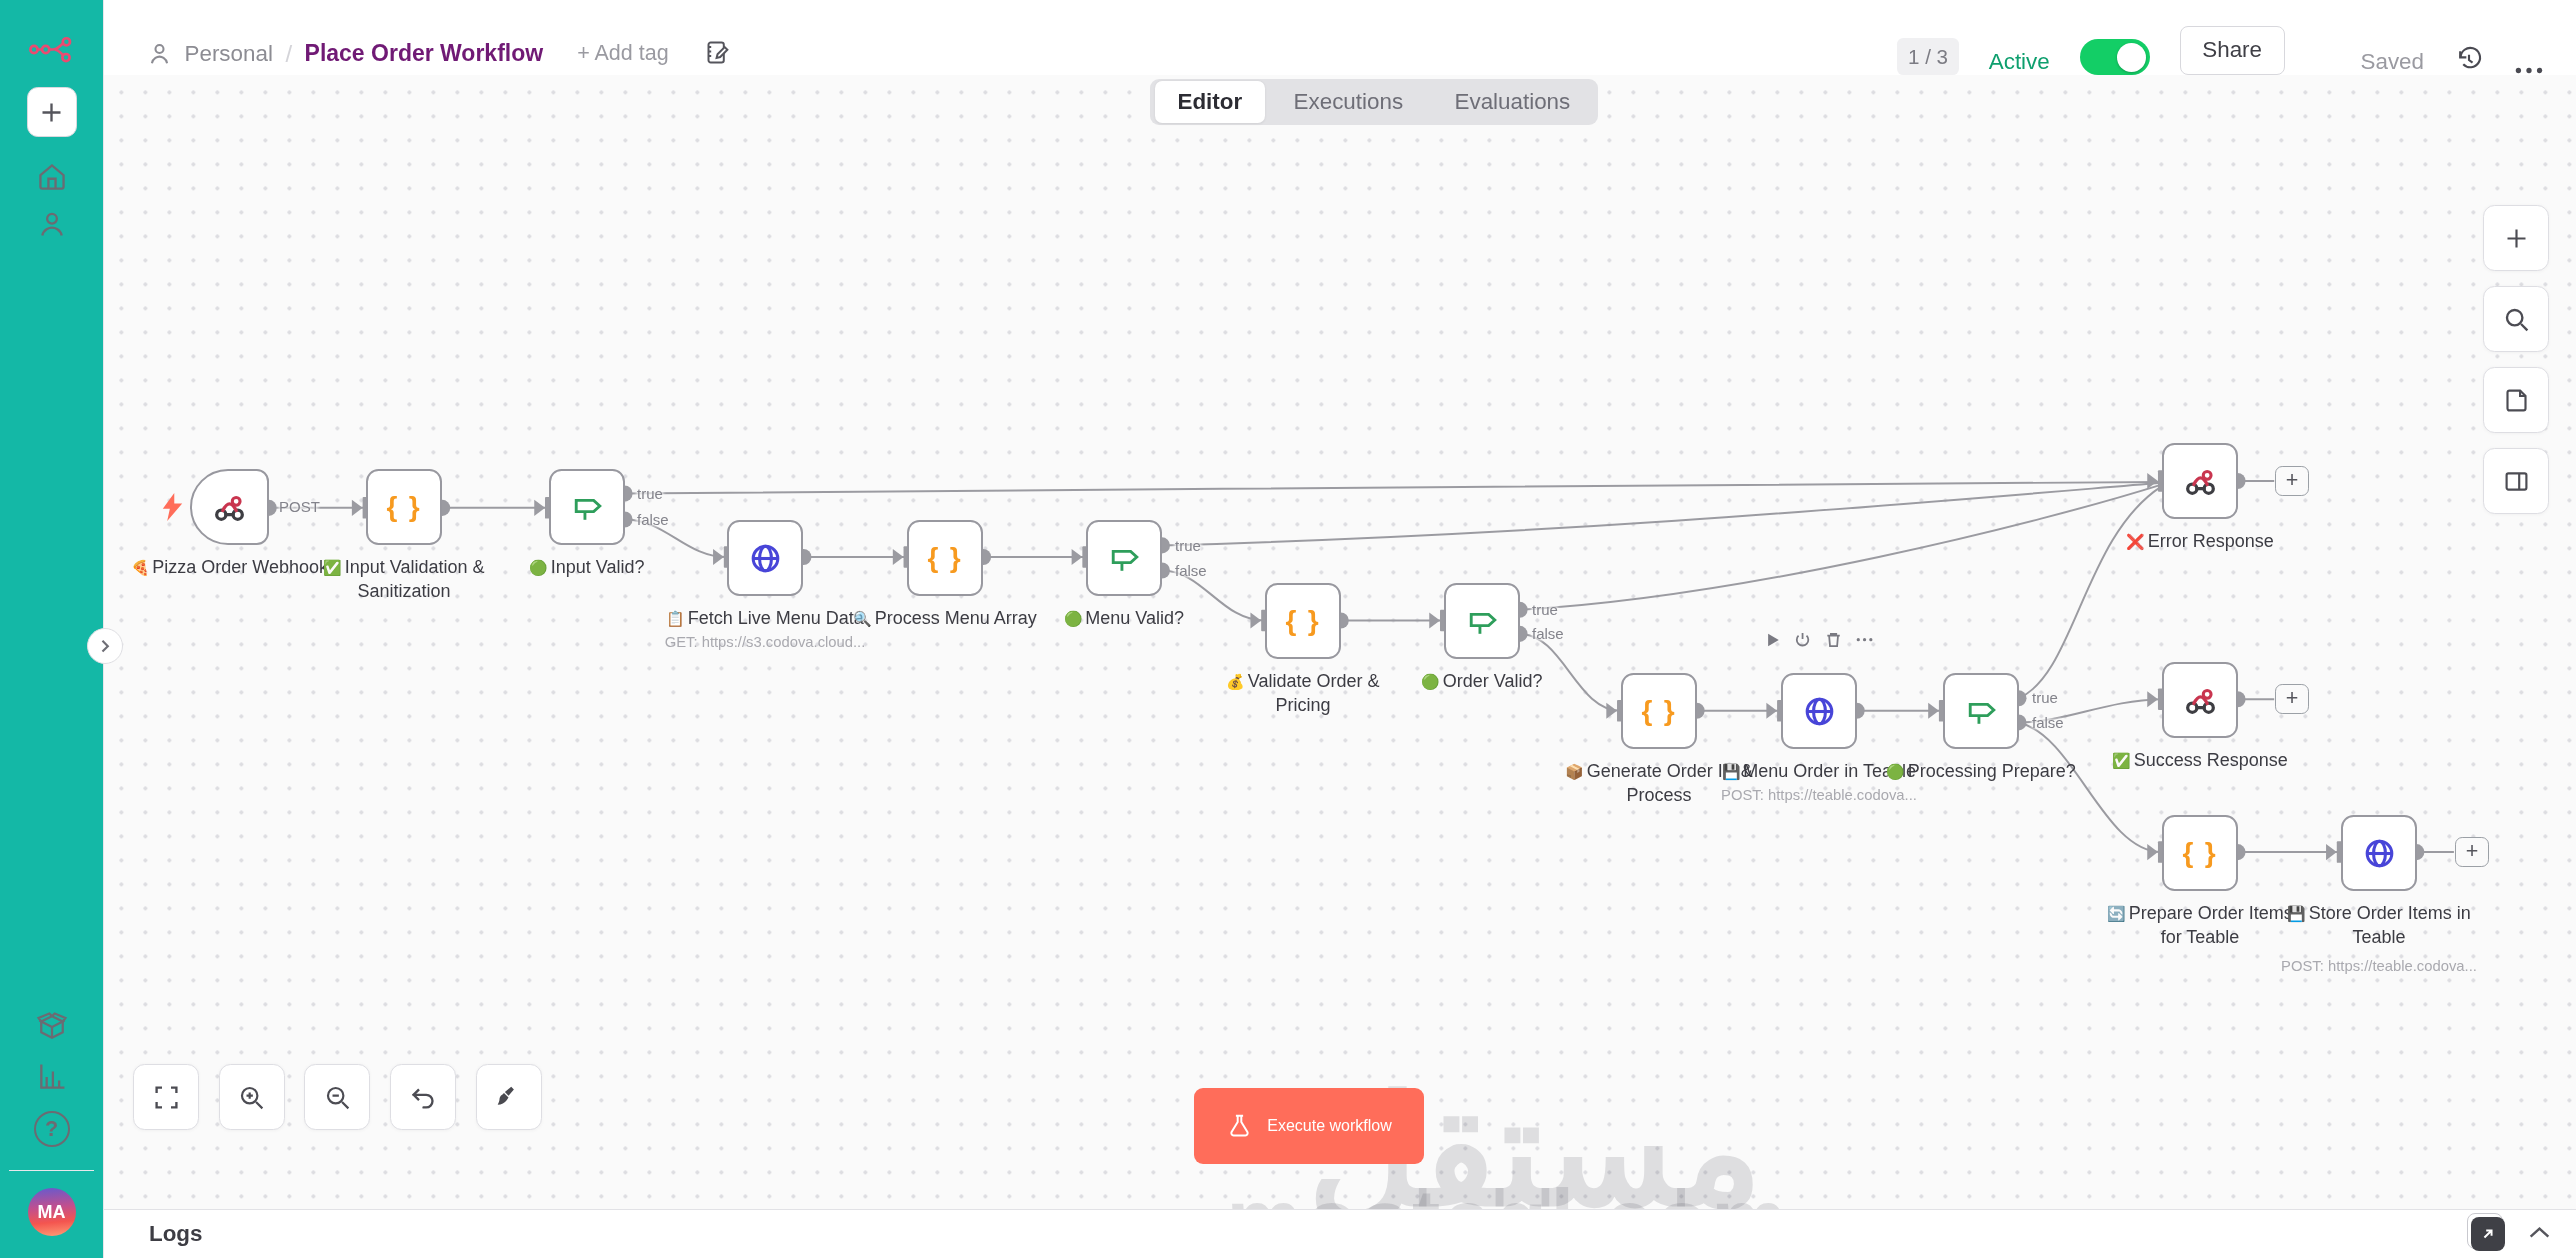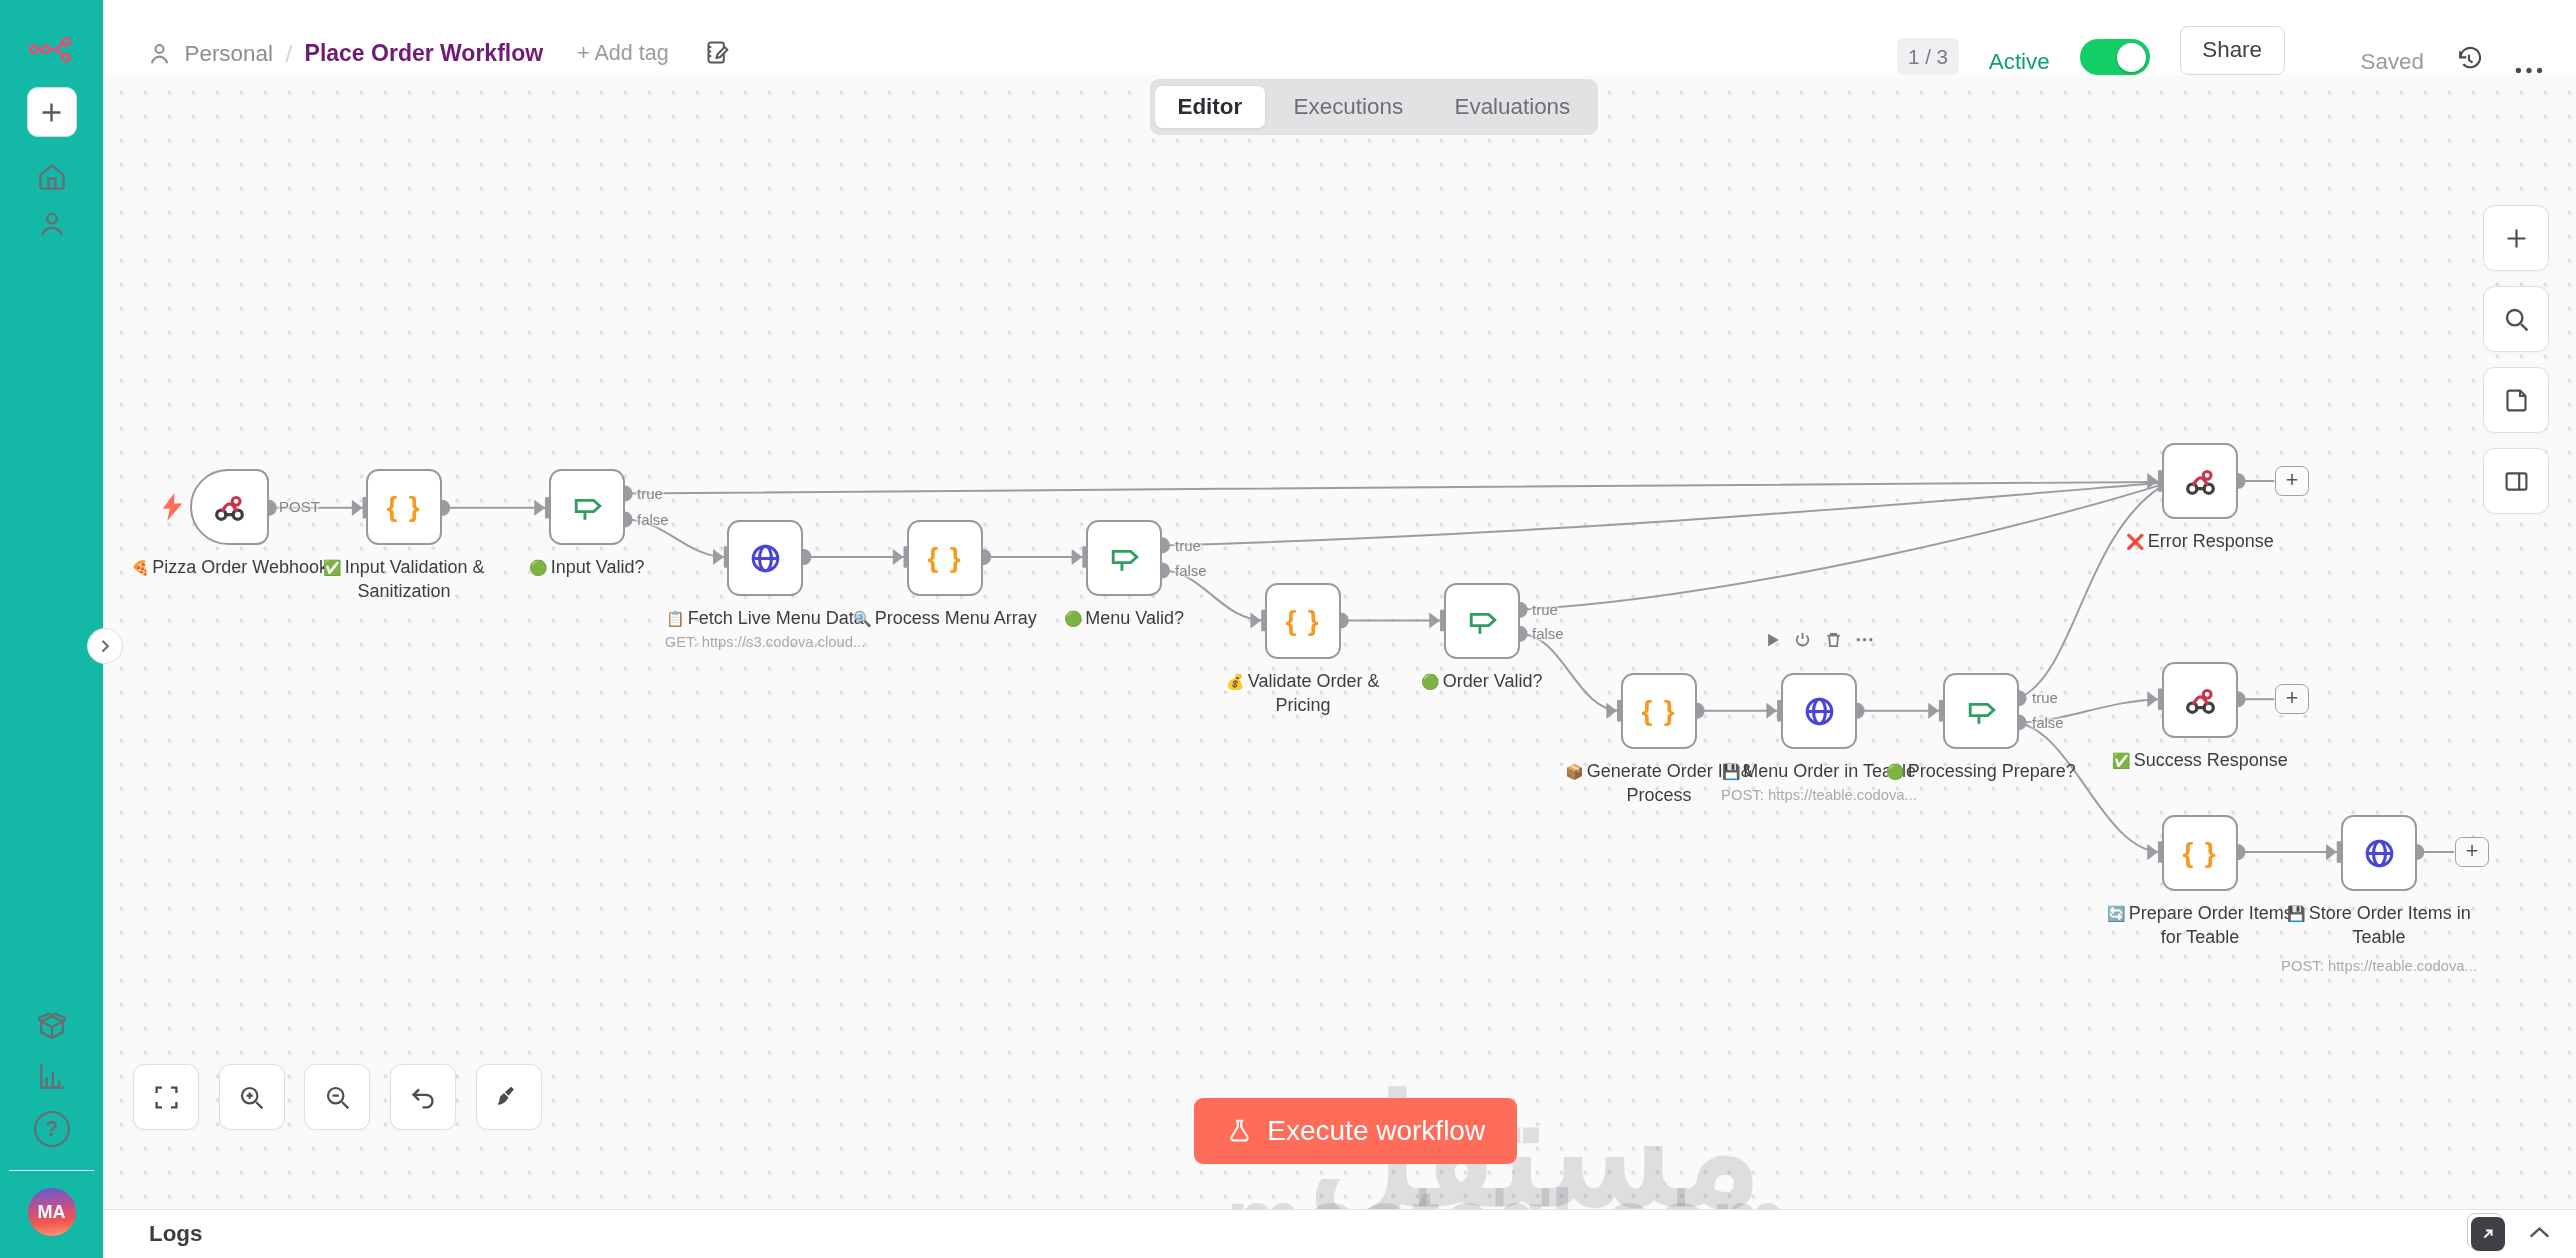--- a/index.html
+++ b/index.html
@@ -33,21 +33,21 @@
   .active-lbl { color:#0e9f6e; font-size:22.4px; font-weight:normal; }
   .toggle { position:relative; width:70px; height:36px; border-radius:18px; background:#13ce66; }
   .toggle .knob { position:absolute; top:3.6px; right:3.6px; width:29px; height:29px; border-radius:50%; background:#fff;
     box-shadow:0 0.9px 2.7px rgba(0,0,0,.25); }
   .share-btn { border:0.9px solid #d8d8dd; background:#fff; border-radius:8px; padding:10.7px 21.5px;
     color:#3f3f46; font-size:22.4px; }
   .saved { color:#9a9aa1; font-size:22.4px;margin-left:46px; }
   .hdr-ic { color:#4a4a52; display:flex; align-items:center; }
 
   
-  .tabs { position:absolute; left:1150px; top:79px; height:56px; background:#e2e2e5; border-radius:9px;
+  .tabs { position:absolute; left:1150px; top:79px; height:46px; background:#e2e2e5; border-radius:9px;
     display:flex; align-items:center; padding:4.5px; gap:5.4px; z-index:26; }
   .tab { font-size:22.4px; color:#6e6e77; padding:8px 23px; border-radius:7.2px; }
   .tab.active { background:#fff; color:#2c2c33; font-weight:bold; box-shadow:0 0.9px 2.7px rgba(0,0,0,.08); }
 
   
   .canvas { position:absolute; left:104px; top:75px; width:2472px; height:1134px;
     background-color:#fafafa;
     background-image:radial-gradient(#dddde1 2px, transparent 2.1px);
     background-size:24px 24px; background-position:5.4px 5.4px; z-index:1; }
   .wires { position:absolute; left:-104px; top:-75px; width:2576px; height:1258px; pointer-events:none; z-index:2; }
@@ -87,22 +87,22 @@
 
   
   .b-tools { position:absolute; left:29px; bottom:79px; display:flex; gap:19.7px; z-index:20; }
 
   
   .edge-chevron { position:absolute; left:87px; top:628px; width:36px; height:36px; border-radius:50%;
     background:#fff; border:0.9px solid #dfdfe3; display:flex; align-items:center; justify-content:center;
     color:#6e6e76; z-index:35; }
 
   
-  .exec-btn { position:absolute; left:1090px; bottom:45px; height:66px; padding:0 32px;
-    background:#ff6d5a; border:none; border-radius:9px; color:#fff; font-size:28px;
+  .exec-btn { position:absolute; left:1090px; bottom:45px; height:76px; padding:0 32px;
+    background:#ff6d5a; border:none; border-radius:9px; color:#fff; font-size:16px;
     display:flex; align-items:center; gap:14.3px; z-index:12; font-family:"Liberation Sans",sans-serif; }
   .wm { position:absolute; z-index:3; color:rgba(60,60,70,.14); font-weight:bold; text-align:center; pointer-events:none; }
   .wm-ar { left:984px; top:988px; width:894px; font-size:152px; }
   .wm-en { left:984px; top:1096px; width:841px; font-size:85px; letter-spacing:3.6px; }
 
   
   .logsbar { position:absolute; left:104px; bottom:0; width:2472px; height:49px; background:#fff;
     border-top:0.9px solid #e2e2e6; z-index:28; }
   .logs-title { position:absolute; left:45px; top:50%; transform:translateY(-50%); font-size:22.4px;
     font-weight:bold; color:#3d3d44; }

